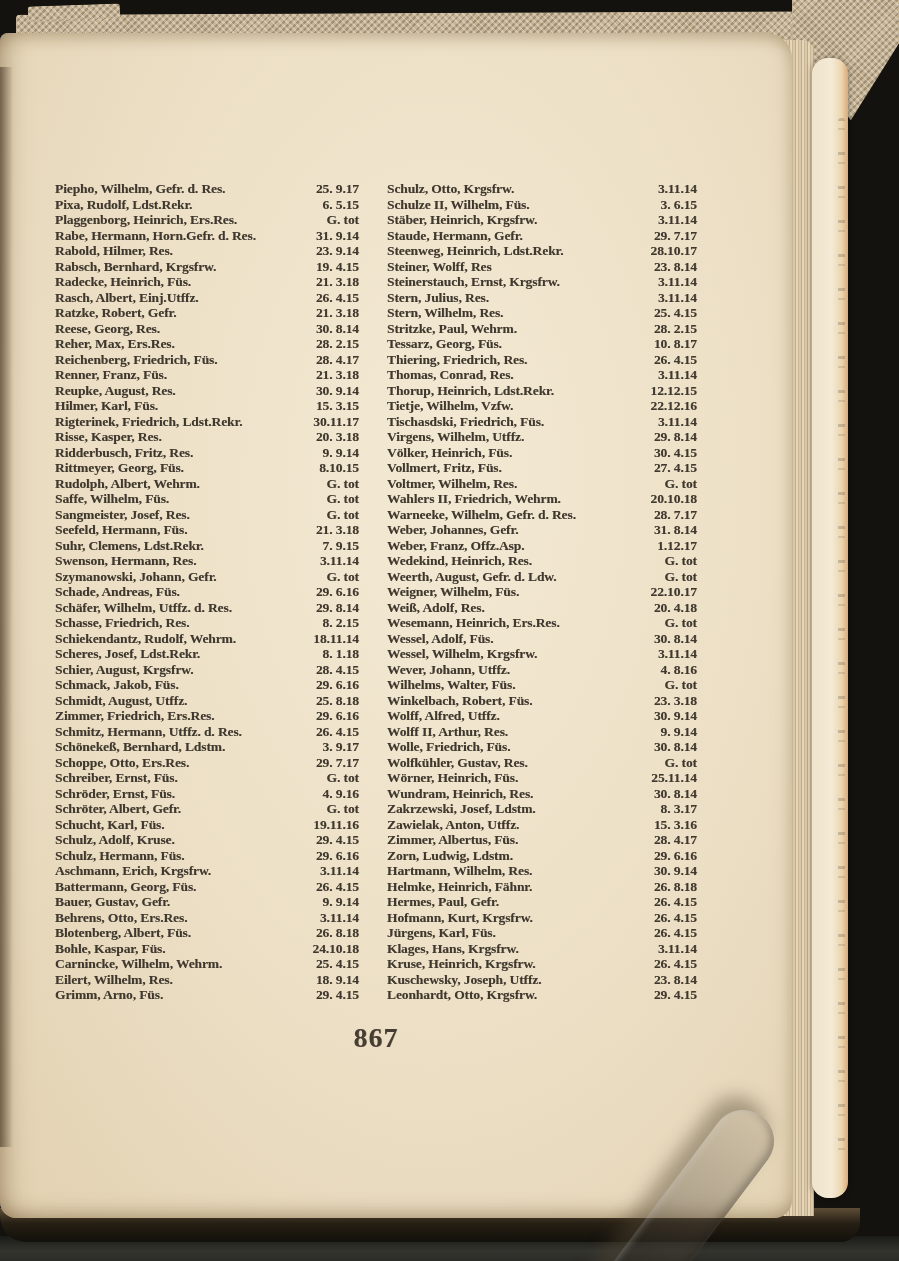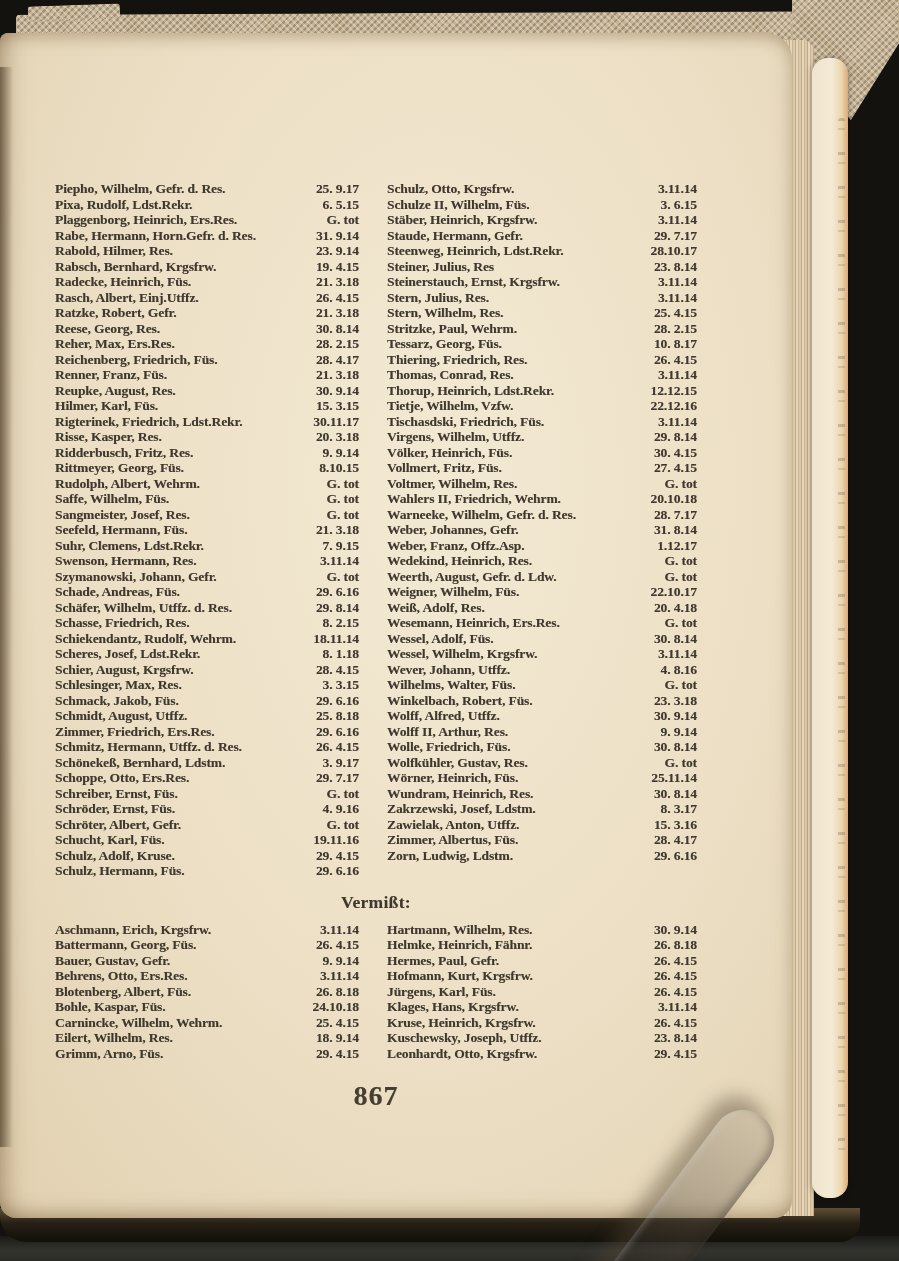--- a/index.html
+++ b/index.html
@@ -40,21 +40,21 @@
   .page{position:absolute;left:0;top:33px;width:792px;height:1185px;
     border-radius:8px 26px 18px 16px;
     background:radial-gradient(ellipse at 55% 38%,#f3e9d3 0%,#ecdfc5 55%,#e2d1b1 100%);
     box-shadow:
       inset 20px 0 26px -16px rgba(120,95,60,.55),
       inset 0 -16px 20px -13px rgba(120,95,60,.5),
       inset 0 18px 16px -13px rgba(140,115,80,.4),
       inset -14px 0 18px -12px rgba(150,125,90,.35);}
   
   .text-area{position:absolute;left:55px;top:148px;width:642px;color:#3f382e;}
-  .cols{display:flex;align-items:flex-start;}
+  .cols{display:flex;align-items:center;}
   .col{box-sizing:border-box;}
   .col.left{width:316px;padding-right:12px;}
   .col.right{width:324px;padding-left:14px;}
   .vline{width:2px;background:#58493a;}
   .row{display:flex;justify-content:space-between;line-height:15.5px;font-size:13.5px;
     font-weight:700;letter-spacing:-.1px;white-space:nowrap;
     text-shadow:.3px .3px 0 rgba(62,52,40,.35);}
   .row .nm{flex:1 1 auto;overflow:hidden;}
   .row .dt{flex:0 0 auto;min-width:60px;text-align:right;white-space:pre;}
   .sec-heading{margin:13px 0 9px 0;text-align:center;font-size:17.5px;font-weight:700;
@@ -240,24 +240,20 @@
           <div class="row">
             <span class="nm">Scheres, Josef, Ldst.Rekr.</span>
             <span class="dt">8. 1.18</span>
           </div>
 
           <div class="row">
             <span class="nm">Schier, August, Krgsfrw.</span>
             <span class="dt">28. 4.15</span>
           </div>
 
-          <div class="row">
-            <span class="nm">Schlesinger, Max, Res.</span>
-            <span class="dt">3. 3.15</span>
-          </div>
 
           <div class="row">
             <span class="nm">Schmack, Jakob, Füs.</span>
             <span class="dt">29. 6.16</span>
           </div>
 
           <div class="row">
             <span class="nm">Schmidt, August, Utffz.</span>
             <span class="dt">25. 8.18</span>
           </div>
@@ -334,21 +330,21 @@
             <span class="nm">Staude, Hermann, Gefr.</span>
             <span class="dt">29. 7.17</span>
           </div>
 
           <div class="row">
             <span class="nm">Steenweg, Heinrich, Ldst.Rekr.</span>
             <span class="dt">28.10.17</span>
           </div>
 
           <div class="row">
-            <span class="nm">Steiner, Julius, Res</span>
+            <span class="nm">Steiner, Wolff, Res</span>
             <span class="dt">23. 8.14</span>
           </div>
 
           <div class="row">
             <span class="nm">Steinerstauch, Ernst, Krgsfrw.</span>
             <span class="dt">3.11.14</span>
           </div>
 
           <div class="row">
             <span class="nm">Stern, Julius, Res.</span>
@@ -531,21 +527,20 @@
             <span class="dt">28. 4.17</span>
           </div>
 
           <div class="row">
             <span class="nm">Zorn, Ludwig, Ldstm.</span>
             <span class="dt">29. 6.16</span>
           </div>
         </div>
     </div>
 
-    <div class="sec-heading">Vermißt:</div>
 
     <div class="cols">
       <div class="col left">
 
           <div class="row">
             <span class="nm">Aschmann, Erich, Krgsfrw.</span>
             <span class="dt">3.11.14</span>
           </div>
 
           <div class="row">

